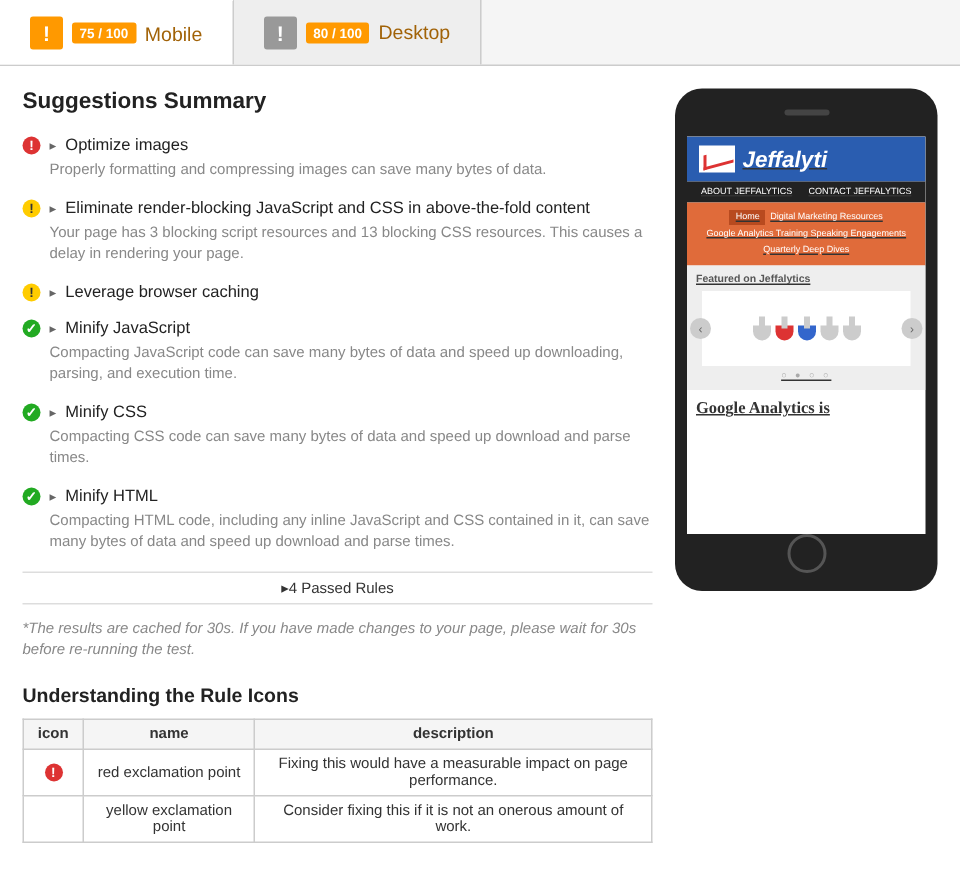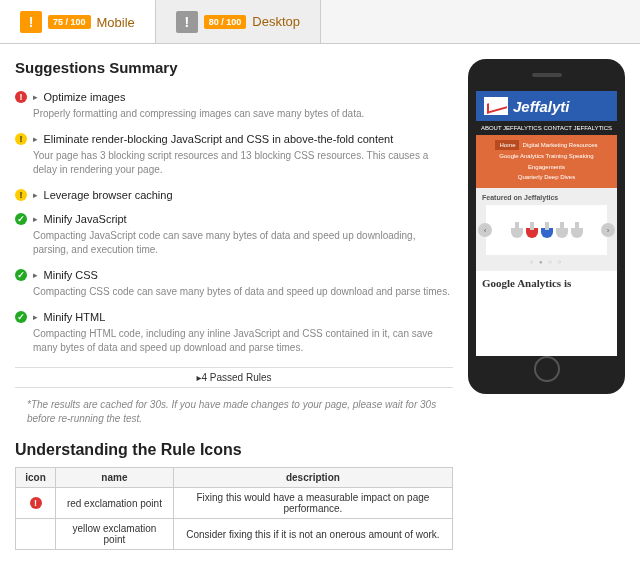--- a/index.html
+++ b/index.html
@@ -8,37 +8,37 @@
 .tab { display: flex; align-items: center; gap: 6px; padding: 10px 20px; cursor: pointer; background: #eee; border-right: 1px solid #ccc; }
 .tab.active { background: #fff; border-top: 2px solid #fff; margin-top: -1px; }
 .tab-icon { width: 22px; height: 22px; background: #f90; display: flex; align-items: center; justify-content: center; color: #fff; font-weight: bold; border-radius: 2px; font-size: 14px; }
 .tab-icon.gray { background: #999; }
 .score-badge { background: #888; color: #fff; font-size: 9px; padding: 2px 5px; border-radius: 2px; font-weight: bold; }
 .score-badge.orange { background: #f90; }
 .tab-label { font-size: 13px; color: #a16207; }
 .container { display: flex; padding: 15px; gap: 15px; }
 .main { flex: 1; }
 h2 { font-size: 15px; font-weight: bold; margin-bottom: 15px; color: #222; }
-h3 { font-size: 16px; font-weight: bold; margin: 2px 0 8px; color: #222; }
+h3 { font-size: 13px; font-weight: bold; margin: 2px 0 8px; color: #222; }
 .suggestion { margin-bottom: 12px; }
 .suggestion-head { display: flex; align-items: center; gap: 6px; cursor: pointer; }
 .icon-badge { width: 12px; height: 12px; border-radius: 50%; display: inline-flex; align-items: center; justify-content: center; color: #fff; font-weight: bold; font-size: 9px; flex-shrink: 0; }
 .icon-red { background: #d33; }
 .icon-yellow { background: #fc0; color: #333; }
 .icon-green { background: #2a2; }
 .arrow { font-size: 9px; color: #666; }
 .sugg-title { font-size: 11px; color: #222; }
 .sugg-desc { font-size: 10px; color: #888; margin: 4px 0 0 18px; line-height: 1.4; }
 .passed-rules { text-align: center; font-size: 10px; padding: 4px; border: 1px solid #ddd; border-left: none; border-right: none; cursor: pointer; margin: 8px 0; }
-.note { font-size: 10px; color: #888; font-style: italic; margin: 10px 12px 15px; line-height: 1.4; }
+.note { font-size: 10px; color: #888; font-style: italic; margin: 10px 0 15px; line-height: 1.4; }
 .icons-table { border-collapse: collapse; width: 100%; font-size: 10px; }
 .icons-table th, .icons-table td { border: 1px solid #ccc; padding: 4px 8px; text-align: center; }
 .icons-table th { background: #f5f5f5; text-align: center; font-weight: bold; }
 .icons-table td:first-child { text-align: center; width: 40px; }
-.phone { width: 157px; height: 335px; background: #222; border-radius: 18px; padding: 32px 8px 38px; position: relative; flex-shrink: 0; }
+.phone { width: 175px; height: 335px; background: #222; border-radius: 18px; padding: 32px 8px 38px; position: relative; flex-shrink: 0; text-decoration: underline; }
 .phone::before { content: ""; position: absolute; top: 14px; left: 50%; transform: translateX(-50%); width: 30px; height: 4px; background: #444; border-radius: 2px; }
 .phone::after { content: ""; position: absolute; bottom: 12px; left: 50%; transform: translateX(-50%); width: 22px; height: 22px; border: 2px solid #555; border-radius: 50%; }
 .screen { width: 100%; height: 100%; background: #fff; overflow: hidden; position: relative; }
 .logo-bar { background: #2a5db0; color: #fff; padding: 6px 8px; display: flex; align-items: center; gap: 5px; }
 .logo-icon { width: 24px; height: 18px; background: #fff; position: relative; }
 .logo-icon::after { content: ""; position: absolute; left: 3px; top: 4px; width: 18px; height: 8px; border-bottom: 2px solid #d33; border-left: 2px solid #d33; transform: skewY(-15deg); }
 .logo-txt { font-weight: bold; font-size: 15px; font-style: italic; }
 .menu-bar { background: #222; color: #fff; font-size: 6px; padding: 4px; display: flex; justify-content: space-around; }
 .nav-bar { background: #e06b3a; color: #fff; font-size: 6px; padding: 5px 4px; text-align: center; line-height: 1.8; }
 .nav-bar .home { background: #b84a1f; padding: 2px 4px; margin-right: 3px; }

